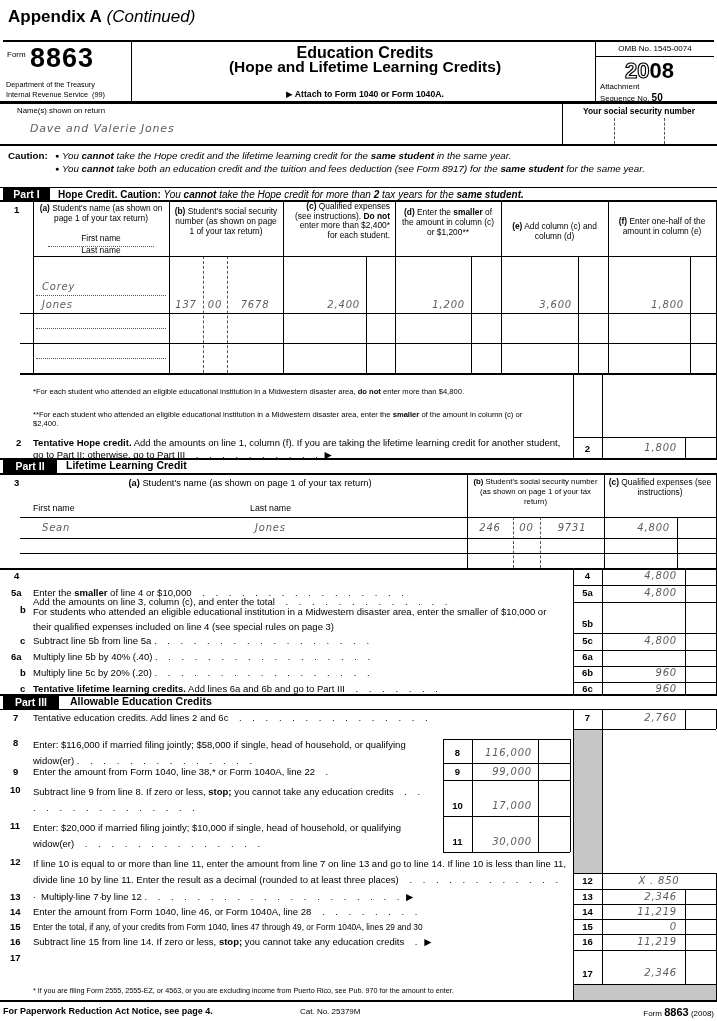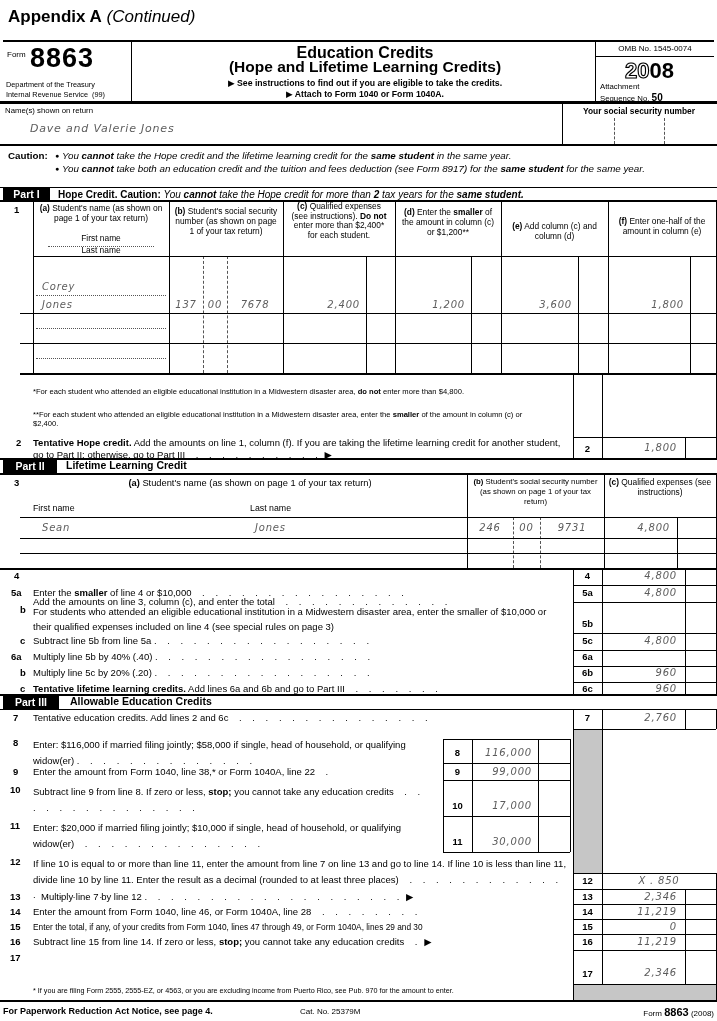--- a/index.html
+++ b/index.html
@@ -41,36 +41,35 @@
 
   <div class="abs" style="left:7px;top:50px;font-size:8px;">Form</div>
   <div class="abs b" style="left:30px;top:41px;font-size:27px;letter-spacing:1px;">8863</div>
   <div class="abs" style="left:6px;top:80px;font-size:7.3px;">Department of the Treasury</div>
   <div class="abs" style="left:6px;top:90px;font-size:7.3px;">
     <span>Internal Revenue Service</span>&nbsp;&nbsp;<span>(99)</span>
   </div>
 
   <div class="abs ctr b" style="left:150px;top:43px;width:430px;font-size:16px;">Education Credits</div>
   <div class="abs ctr b" style="left:140px;top:57px;width:450px;font-size:15.5px;">(Hope and Lifetime Learning Credits)</div>
-  <div class="abs ctr b" style="left:140px;top:78px;width:450px;font-size:8.7px;">▶ See instructions to find out if you are eligible to take the credits.</div>
   <div class="abs ctr b" style="left:140px;top:89px;width:450px;font-size:8.7px;">▶ Attach to Form 1040 or Form 1040A.</div>
 
   <div class="abs ctr" style="left:596px;top:44px;width:118px;font-size:8px;">OMB No. 1545-0074</div>
   <div class="hl" style="left:595px;top:56px;width:119px;"></div>
   <div class="abs" style="left:625px;top:57px;font-size:22px;font-weight:bold;">
     <span class="hollow">20</span><span>08</span>
   </div>
   <div class="abs" style="left:600px;top:82px;font-size:7.8px;">Attachment</div>
   <div class="abs" style="left:600px;top:91px;font-size:7.8px;">
     <span>Sequence No.</span> <span class="b" style="font-size:10px;">50</span>
   </div>
 
   <div class="vl" style="left:562px;top:103px;height:41px;"></div>
   <div class="hl" style="left:0px;top:144px;width:717px;height:2px;"></div>
-  <div class="abs" style="left:5px;top:106px;font-size:7.8px;text-align:center;">Name(s) shown on return</div>
+  <div class="abs" style="left:17px;top:106px;font-size:7.8px;text-align:center;">Name(s) shown on return</div>
   <div class="abs hw" style="left:30px;top:122px;font-size:11px;">Dave and Valerie Jones</div>
   <div class="abs ctr b" style="left:564px;top:106px;width:150px;font-size:8.4px;">Your social security number</div>
   <div class="dashv" style="left:614px;top:118px;height:26px;"></div>
   <div class="dashv" style="left:664px;top:118px;height:26px;"></div>
   <div class="abs" style="left:566px;top:120px;width:148px;height:22px;"></div>
 
   <div class="abs b" style="left:8px;top:150px;font-size:9.8px;">Caution:</div>
   <div class="abs" style="left:55px;top:150px;font-size:9.8px;">
     <span style="font-size:7px;vertical-align:1px;">●</span>
     <span><span class="seg-i">You </span><span class="seg-bi">cannot</span><span class="seg-i"> take the Hope credit and the lifetime learning credit for the </span><span class="seg-bi">same student</span><span class="seg-i"> in the same year.</span></span>
@@ -102,21 +101,21 @@
   <div class="hl" style="left:20px;top:313px;width:696px;"></div>
   <div class="hl" style="left:20px;top:343px;width:696px;"></div>
   <div class="hl" style="left:20px;top:373px;width:696px;height:1.5px;"></div>
 
   <div class="abs b" style="left:14px;top:204px;font-size:9.5px;">1</div>
   <div class="abs ctr" style="left:37px;top:203px;width:128px;font-size:8.4px;line-height:10px;"><span class="seg-b">(a)</span><span> Student's name (as shown on page 1 of your tax return)</span></div>
   <div class="abs ctr" style="left:37px;top:233px;width:128px;font-size:8.4px;">First name</div>
   <div class="dotl" style="left:48px;top:246px;width:106px;"></div>
   <div class="abs ctr" style="left:37px;top:245px;width:128px;font-size:8.4px;">Last name</div>
   <div class="abs ctr" style="left:173px;top:206px;width:106px;font-size:8.4px;line-height:10px;"><span class="seg-b">(b)</span><span> Student's social security number (as shown on page 1 of your tax return)</span></div>
-  <div class="abs ctr" style="left:288px;top:202px;width:102px;font-size:8.4px;line-height:9.5px;"><span class="seg-b">(c)</span><span> Qualified expenses (see instructions). </span><span class="seg-b">Do not</span><span> enter more than $2,400* for each student.</span></div>
+  <div class="abs ctr" style="left:288px;top:202px;width:102px;font-size:8.4px;line-height:9.5px;text-align:right;"><span class="seg-b">(c)</span><span> Qualified expenses (see instructions). </span><span class="seg-b">Do not</span><span> enter more than $2,400* for each student.</span></div>
   <div class="abs ctr" style="left:399px;top:207px;width:98px;font-size:8.4px;line-height:10px;"><span class="seg-b">(d)</span><span> Enter the </span><span class="seg-b">smaller</span><span> of the amount in column (c) or $1,200**</span></div>
   <div class="abs ctr" style="left:506px;top:221px;width:97px;font-size:8.4px;line-height:10px;"><span class="seg-b">(e)</span><span> Add column (c) and column (d)</span></div>
   <div class="abs ctr" style="left:612px;top:216px;width:100px;font-size:8.4px;line-height:10px;"><span class="seg-b">(f)</span><span> Enter one-half of the amount in column (e)</span></div>
 
   <div class="abs hw" style="left:42px;top:280px;">Corey</div>
   <div class="dotl" style="left:36px;top:295px;width:130px;"></div>
   <div class="abs hw" style="left:42px;top:298px;">Jones</div>
   <div class="abs hw ctr" style="left:169px;top:298px;width:34px;">137</div>
   <div class="abs hw ctr" style="left:203px;top:298px;width:24px;">00</div>
   <div class="abs hw ctr" style="left:227px;top:298px;width:56px;">7678</div>

